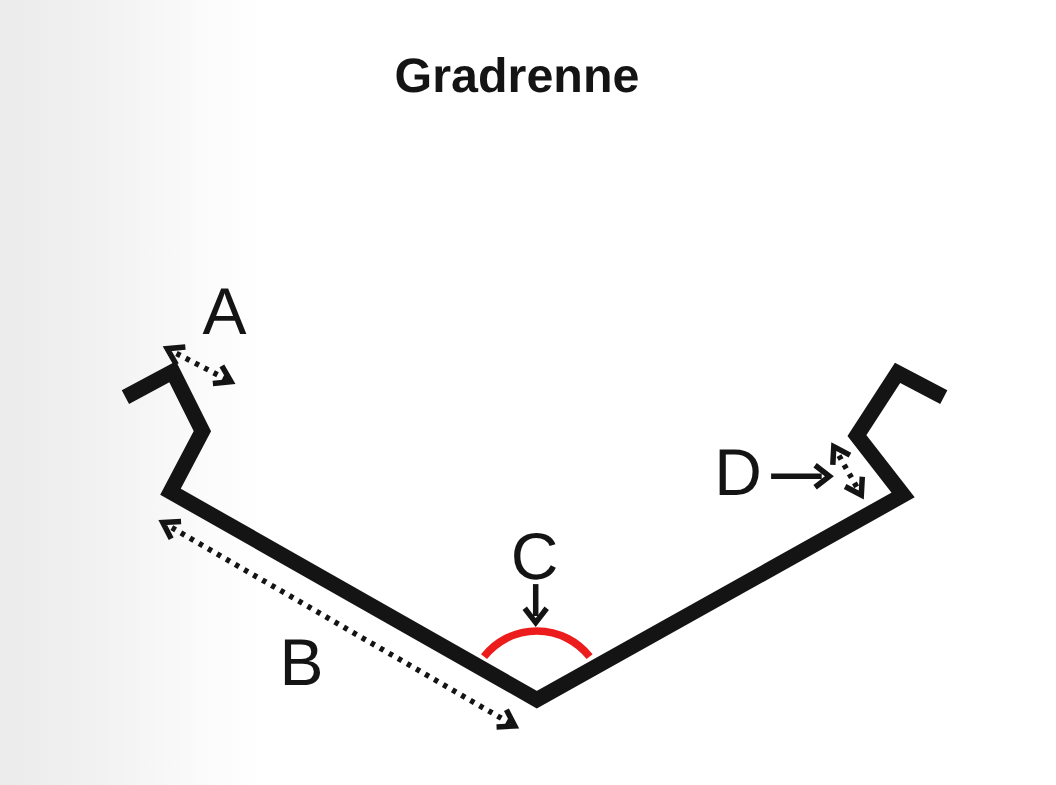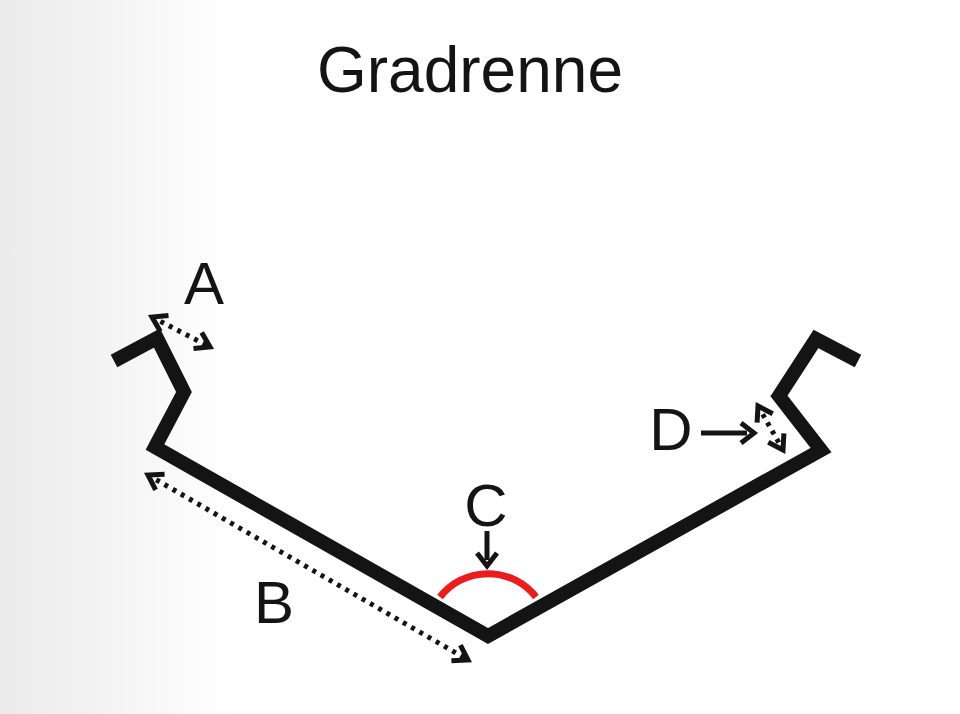--- a/index.html
+++ b/index.html
@@ -11,21 +11,21 @@
     font-family:"Liberation Sans", sans-serif;
   }
   .bg-strip{
     position:absolute;left:0;top:0;bottom:0;width:238px;
     background:linear-gradient(90deg,#ebebeb 0%,#f2f2f2 40%,#fbfbfb 78%,#ffffff 100%);
   }
   .title{
     position:absolute;left:470px;top:70px;
     transform:translate(-50%,-50%);
     margin:0;
-    font-size:64px;font-weight:400;line-height:1;
+    font-size:44px;font-weight:700;line-height:1;
     color:#141414;white-space:nowrap;
   }
   .diagram{position:absolute;left:0;top:0;width:960px;height:714px;}
   .lbl{
     position:absolute;transform:translate(-50%,-50%);
     font-size:60px;font-weight:500;line-height:1;color:#141414;
     white-space:nowrap;
   }
   .lbl-a{left:204px;top:284px;}
   .lbl-b{left:274px;top:603px;}

